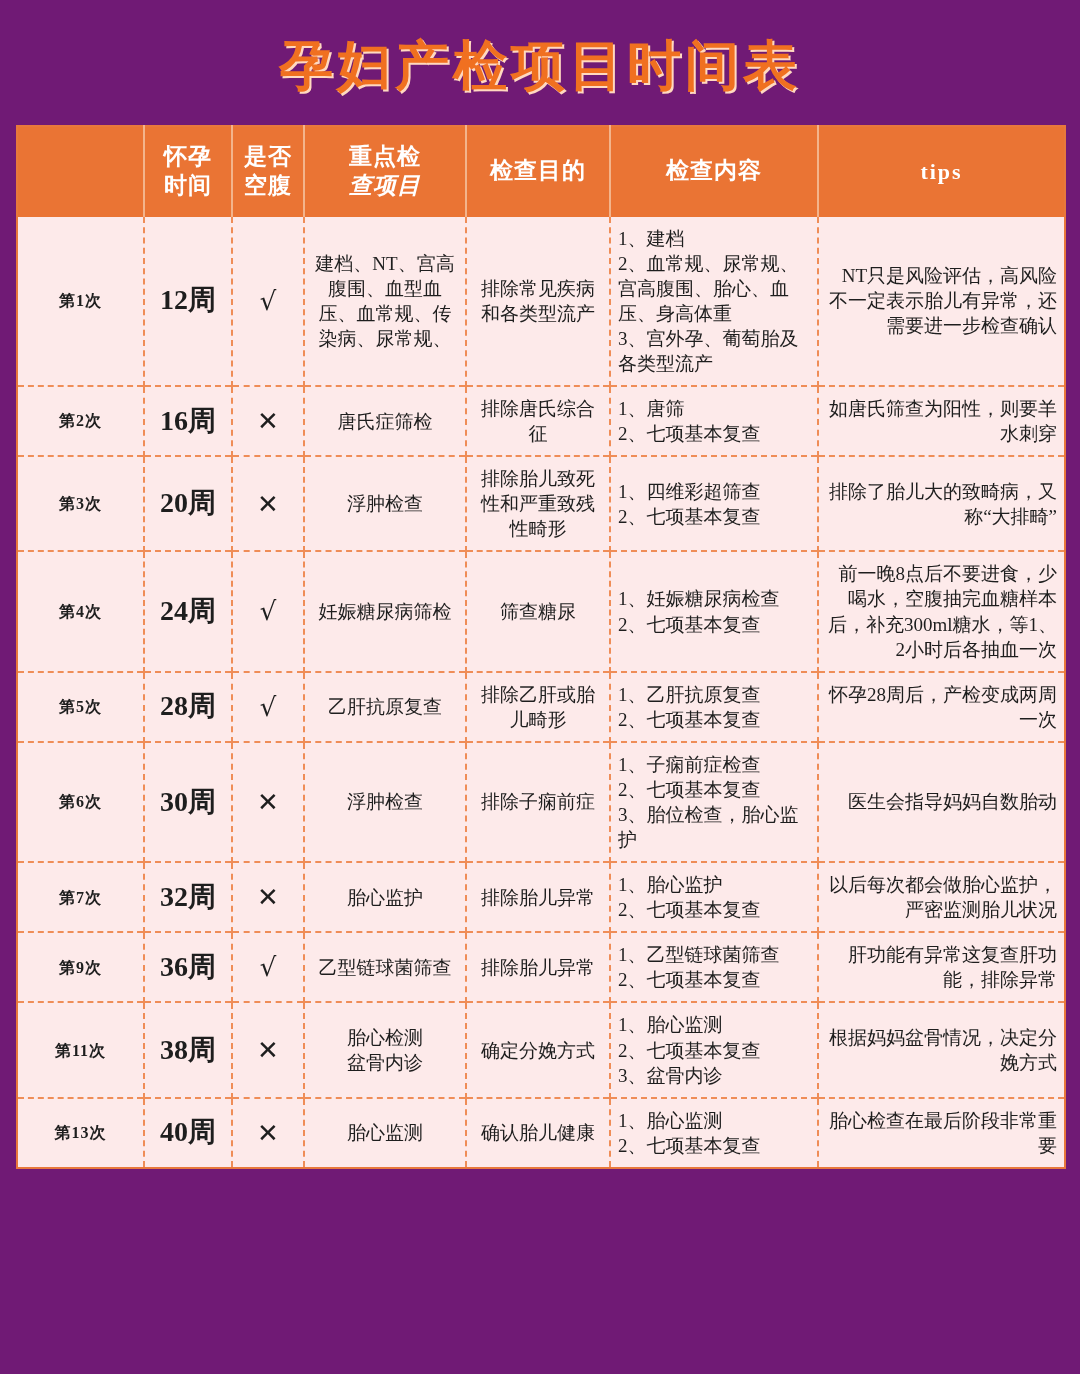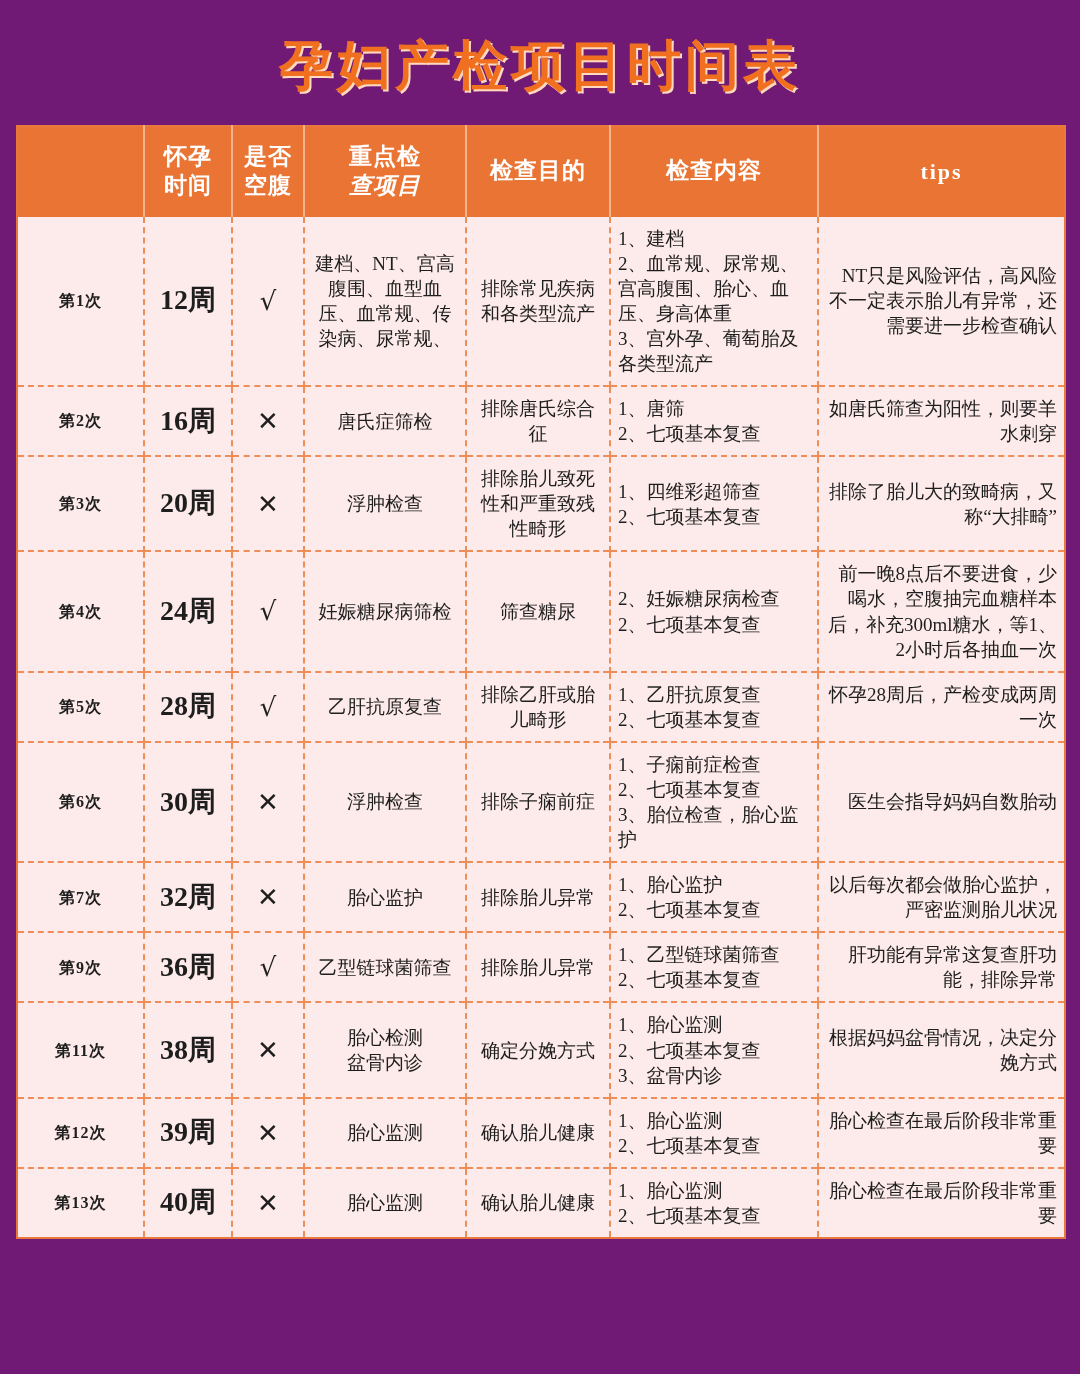--- a/index.html
+++ b/index.html
@@ -194,21 +194,21 @@
           <td class="col-week">24周</td>
           <td class="col-fast">√</td>
           <td class="col-item">
             <div class="cell-lines">
               <span>妊娠糖尿病筛检</span>
             </div>
           </td>
           <td class="col-purpose">筛查糖尿</td>
           <td class="col-content">
             <div class="cell-lines">
-              <span>2、妊娠糖尿病检查</span>
+              <span>1、妊娠糖尿病检查</span>
               <span>2、七项基本复查</span>
             </div>
           </td>
           <td class="col-tips">前一晚8点后不要进食，少喝水，空腹抽完血糖样本后，补充300ml糖水，等1、2小时后各抽血一次</td>
         </tr>
         <tr>
           <td class="col-seq">第5次</td>
           <td class="col-week">28周</td>
           <td class="col-fast">√</td>
           <td class="col-item">
@@ -294,38 +294,20 @@
           <td class="col-content">
             <div class="cell-lines">
               <span>1、胎心监测</span>
               <span>2、七项基本复查</span>
               <span>3、盆骨内诊</span>
             </div>
           </td>
           <td class="col-tips">根据妈妈盆骨情况，决定分娩方式</td>
         </tr>
         <tr>
-          <td class="col-seq">第12次</td>
-          <td class="col-week">39周</td>
-          <td class="col-fast">✕</td>
-          <td class="col-item">
-            <div class="cell-lines">
-              <span>胎心监测</span>
-            </div>
-          </td>
-          <td class="col-purpose">确认胎儿健康</td>
-          <td class="col-content">
-            <div class="cell-lines">
-              <span>1、胎心监测</span>
-              <span>2、七项基本复查</span>
-            </div>
-          </td>
-          <td class="col-tips">胎心检查在最后阶段非常重要</td>
-        </tr>
-        <tr>
           <td class="col-seq">第13次</td>
           <td class="col-week">40周</td>
           <td class="col-fast">✕</td>
           <td class="col-item">
             <div class="cell-lines">
               <span>胎心监测</span>
             </div>
           </td>
           <td class="col-purpose">确认胎儿健康</td>
           <td class="col-content">

